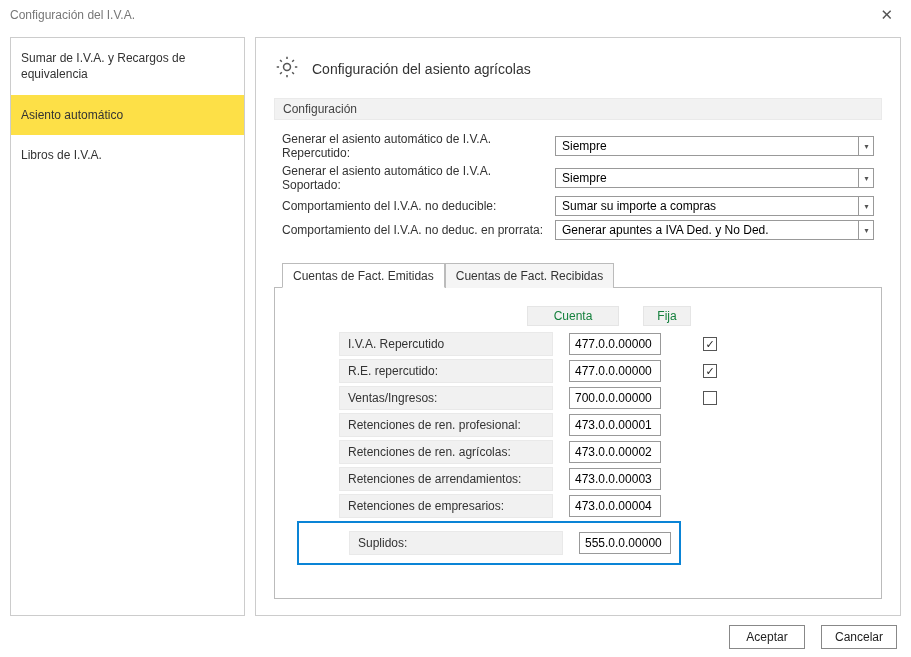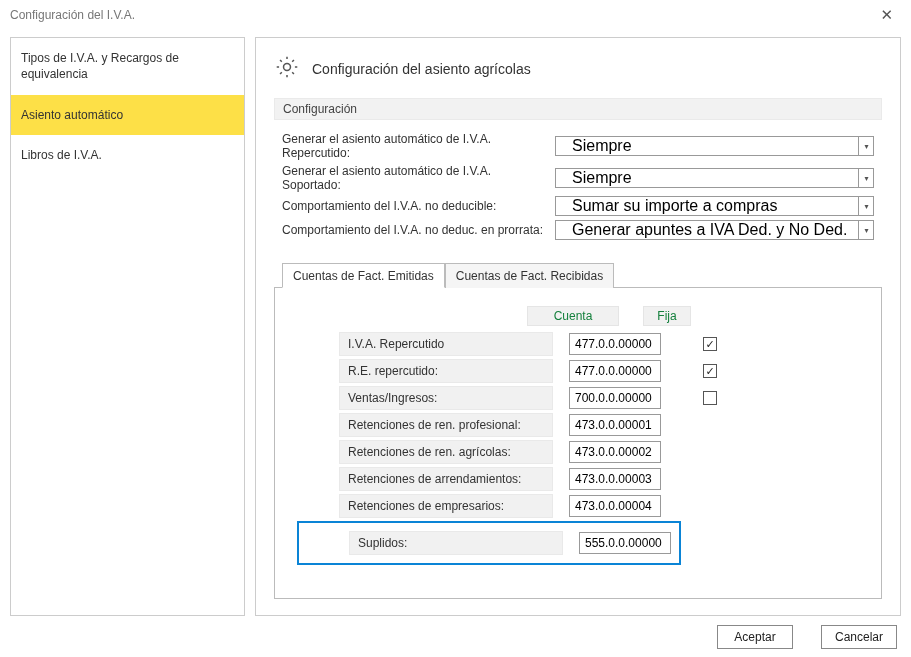--- a/index.html
+++ b/index.html
@@ -14,56 +14,56 @@
   .sidebar-item.selected { background: #fde047; }
   .main { flex: 1; border: 1px solid #ccc; padding: 16px 18px; overflow: auto; }
   .section-head { display: flex; align-items: center; gap: 12px; margin-bottom: 14px; }
   .section-head .title { font-size: 14px; color: #333; }
   .gear-svg { width: 26px; height: 26px; }
   .group-label { background: #f2f2f2; font-size: 12px; color: #444; padding: 3px 8px; margin-bottom: 12px; border: 1px solid #eaeaea; }
   .form-rows { padding: 0 8px 12px 8px; }
   .form-row { display: flex; align-items: center; margin-bottom: 4px; gap: 10px; }
   .form-row .lbl { width: 263px; font-size: 12px; color: #333; }
   .select { flex: 1; position: relative; }
-  .select-box { border: 1px solid #999; height: 20px; display: flex; align-items: center; font-size: 16px; padding: 0 16px; background: #fff; cursor: pointer; }
+  .select-box { border: 1px solid #999; height: 20px; display: flex; align-items: center; font-size: 12px; padding: 0 6px; background: #fff; cursor: pointer; }
   .select-arrow { position: absolute; right: 0; top: 0; width: 16px; height: 20px; border-left: 1px solid #999; display: flex; align-items: center; justify-content: center; font-size: 8px; color: #555; }
   .tabs { display: flex; margin-top: 6px; border-bottom: 1px solid #bbb; padding-left: 8px; position: relative; }
   .tab { font-size: 12px; padding: 5px 10px 4px 10px; border: 1px solid #bbb; border-bottom: none; margin-right: 0; background: #f5f5f5; cursor: pointer; position: relative; top: 1px; color:#333; }
   .tab.active { background: #fff; border-bottom: 1px solid #fff; }
   .tab-body { border: 1px solid #bbb; border-top: none; padding: 18px 22px 30px 22px; }
   .table-head { display: flex; margin-left: 230px; margin-bottom: 6px; }
   .th { background: #f1f1f1; font-size: 12px; text-align: center; padding: 2px 0; color:#15803d; }
   .th.cuenta { width: 92px; margin-right: 24px; border:1px solid #e5e5e5;}
   .th.fija { width: 48px; border:1px solid #e5e5e5;}
   .acct-row { display: flex; align-items: center; margin-bottom: 3px; }
   .acct-label { width: 214px; background: #f1f1f1; font-size: 12px; padding: 4px 8px; color:#333; border:1px solid #e9e9e9;margin-left:42px;}
   .spacer-col { width: 16px; }
   .acct-input { width: 92px; height: 22px; border: 1px solid #999; font-size: 12px; padding: 0 5px; background:#fff; }
   .fija-col { width: 50px; display: flex; justify-content: center; margin-left:24px;}
   .chk { width: 14px; height: 14px; border: 1px solid #555; display:inline-flex; align-items:center; justify-content:center; font-size:11px; color:#222; cursor:pointer; }
   .highlight-wrap { border: 2px solid #0a84d6; padding: 8px; display:flex; align-items:center; }
-  .footer { height: 42px; display: flex; align-items: center; justify-content: flex-end; gap: 28px; padding: 0 14px; }
+  .footer { height: 42px; display: flex; align-items: center; justify-content: flex-end; gap: 16px; padding: 0 14px; }
   .btn { min-width: 76px; height: 24px; border: 1px solid #888; background: #fff; font-size: 12px; cursor: pointer; padding: 0 12px; color:#222;}
 </style>
 </head>
 <body>
 
 <div class="window">
 
   <div class="titlebar">
     <span>Configuración del I.V.A.</span>
     <span class="spacer"></span>
     <span class="close">✕</span>
   </div>
 
   <div class="body">
 
     <div class="sidebar">
       <div class="sidebar-item">
-        <span>Tipos de I.V.A. y Recargos de equivalencia</span>
+        <span>Sumar de I.V.A. y Recargos de equivalencia</span>
       </div>
       <div class="sidebar-item selected">
         <span>Asiento automático</span>
       </div>
       <div class="sidebar-item">
         <span>Libros de I.V.A.</span>
       </div>
     </div>
 
     <div class="main">

